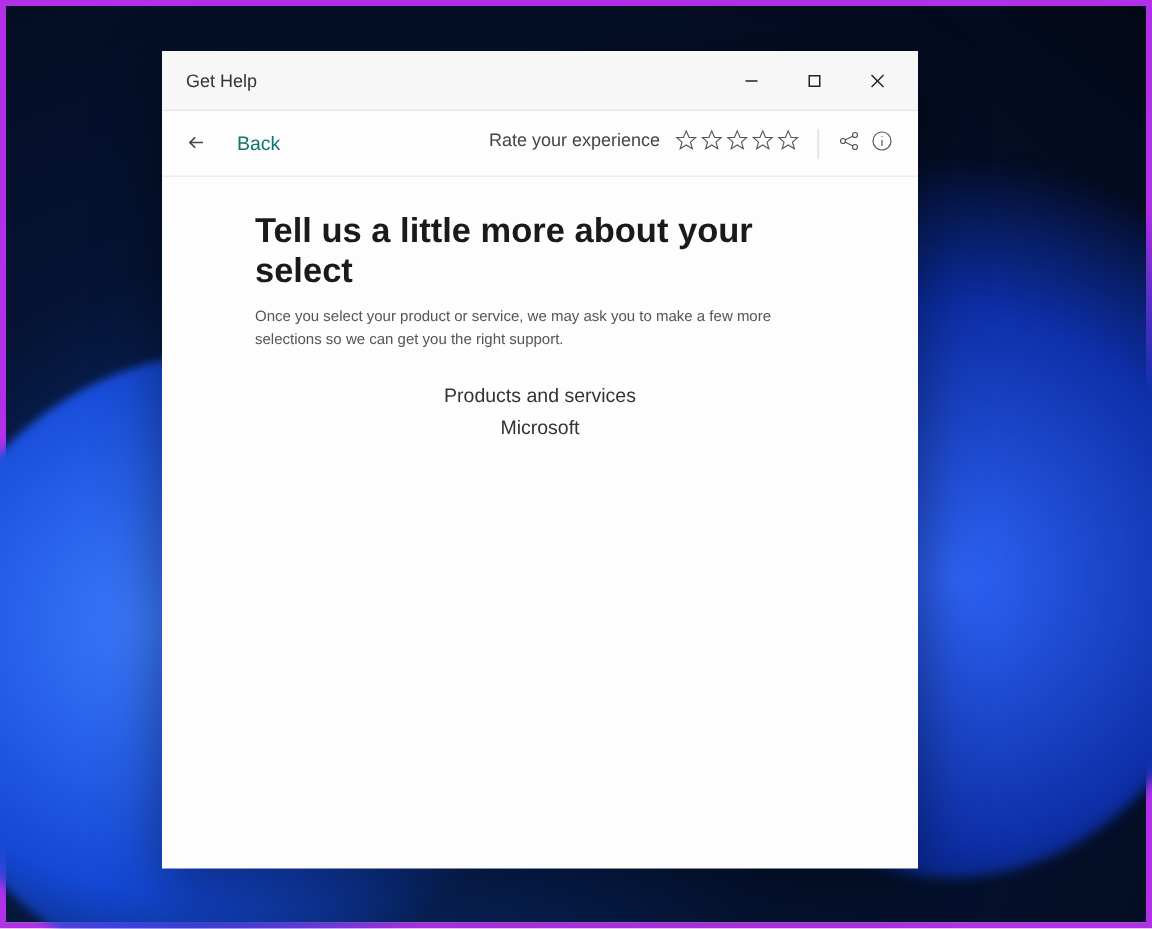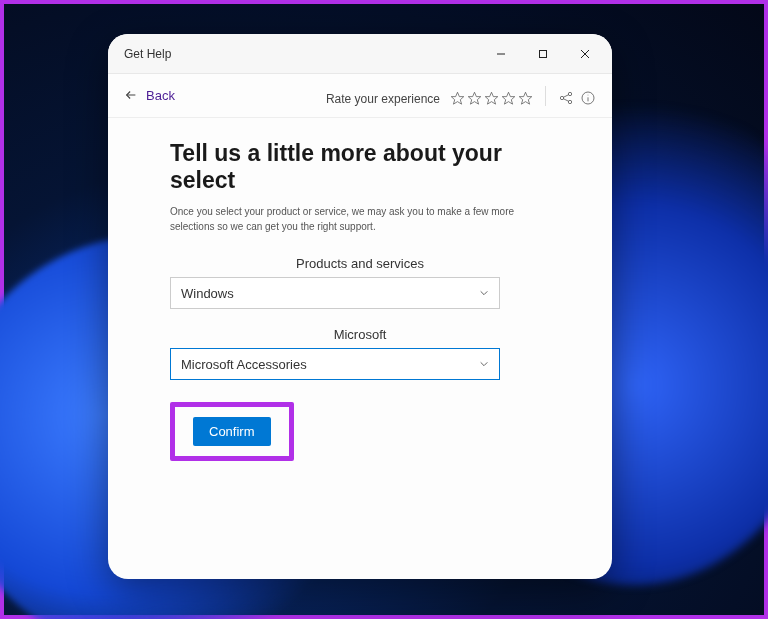--- a/index.html
+++ b/index.html
@@ -24,21 +24,21 @@
       border-radius: 50%; filter: blur(4px);
     }
     
     .window {
       position: absolute;
       left: 104px;
       top: 30px;
       width: 504px;
       height: 545px;
       background: #fdfdfd;
-      border-radius: 20px;
+      border-radius: 0;
       box-shadow: 0 12px 40px rgba(0,0,0,0.45);
       display: flex;
       flex-direction: column;
       overflow: hidden;
     }
     
     .titlebar {
       height: 40px;
       display: flex;
       align-items: center;
@@ -58,23 +58,23 @@
     .win-btn { width: 42px; height: 32px; display: flex; align-items: center; justify-content: center; cursor: pointer; }
     .win-btn svg { width: 10px; height: 10px; stroke: #222; stroke-width: 1; fill: none; }
     
     .toolbar {
       height: 44px;
       display: flex;
       align-items: center;
       padding: 0 16px;
       border-bottom: 1px solid #eee;
     }
-    .back-btn { display: flex; gap: 8px; color: #4c1d95; font-size: 13px; cursor: pointer; }
+    .back-btn { display: flex; gap: 20px; color: #0f766e; font-size: 13px; cursor: pointer; }
     .back-btn svg { width: 14px; height: 14px; stroke: #444; fill: none; }
-    .tb-right { display: flex; align-items: flex-end; gap: 6px; }
+    .tb-right { display: flex; align-items: flex-start; gap: 6px; }
     .rate-label { font-size: 12px; color: #444; margin-right: 4px; }
     .stars { display: flex; gap: 2px; }
     .star { width: 15px; height: 15px; stroke: #555; fill: none; stroke-width: 1.2; cursor: pointer; }
     .divider-v { width: 1px; height: 20px; background: #ddd; margin: 0 6px; }
     .tool-icon { width: 16px; height: 16px; stroke: #555; stroke-width: 1.2; fill: none; cursor: pointer; }
     
     .content { padding: 22px 62px; }
     .page-title { font-size: 23px; font-weight: 600; color: #1a1a1a; margin-bottom: 10px; }
     .page-desc { font-size: 10px; color: #555; line-height: 1.5; margin-bottom: 22px; max-width: 420px; }
     
@@ -174,34 +174,19 @@
             <circle cx="12" cy="7.5" r="0.6" fill="#555" stroke="none"></circle>
         </svg>
       </div>
     </div>
 
     <div class="content">
       <h1 class="page-title">Tell us a little more about your select</h1>
       <p class="page-desc">Once you select your product or service, we may ask you to make a few more selections so we can get you the right support.</p>
 
       <div class="field-label">Products and services</div>
-      <div class="select-box">
-        <span>Windows</span>
-        <svg class="chev" viewBox="0 0 12 12">
-            <polyline points="2,4 6,8 10,4"></polyline>
-          </svg>
-      </div>
 
       <div class="field-label">Microsoft</div>
-      <div class="select-box focused">
-        <span>Microsoft Accessories</span>
-        <svg class="chev" viewBox="0 0 12 12">
-            <polyline points="2,4 6,8 10,4"></polyline>
-          </svg>
-      </div>
 
-      <div class="confirm-wrap">
-        <button class="confirm-btn">Confirm</button>
-      </div>
     </div>
 
   </div>
 </div>
 
 </body></html>

